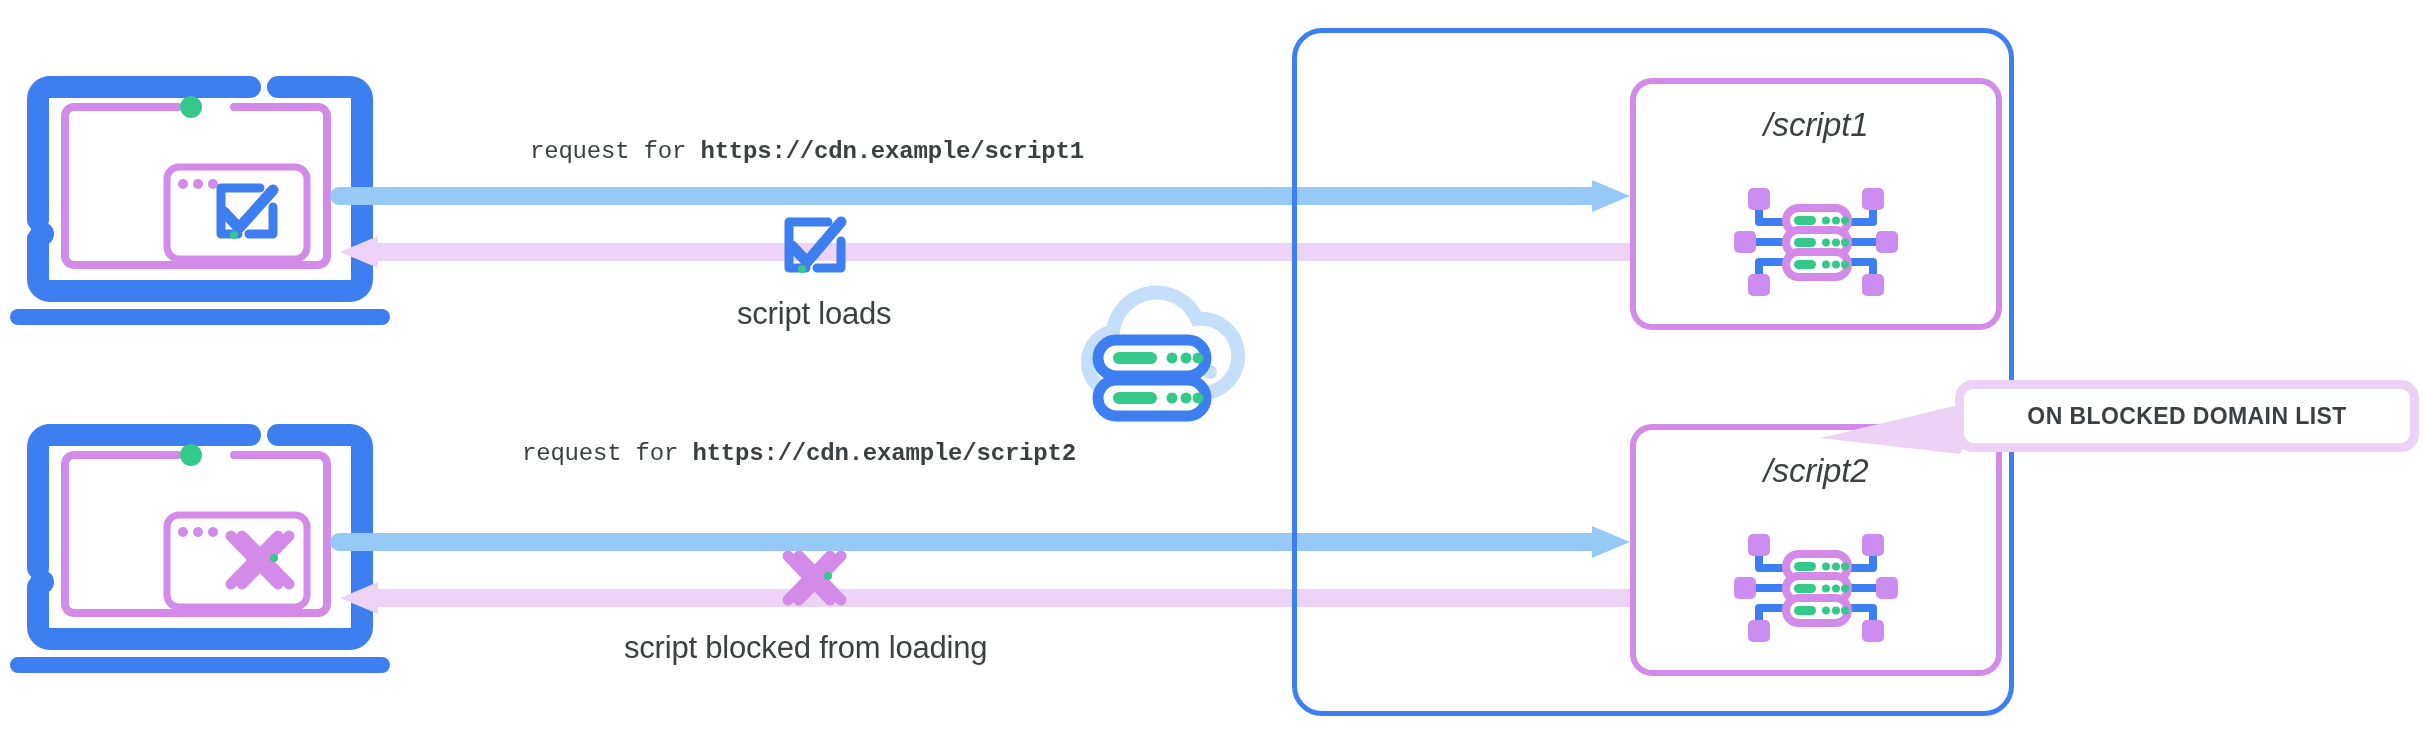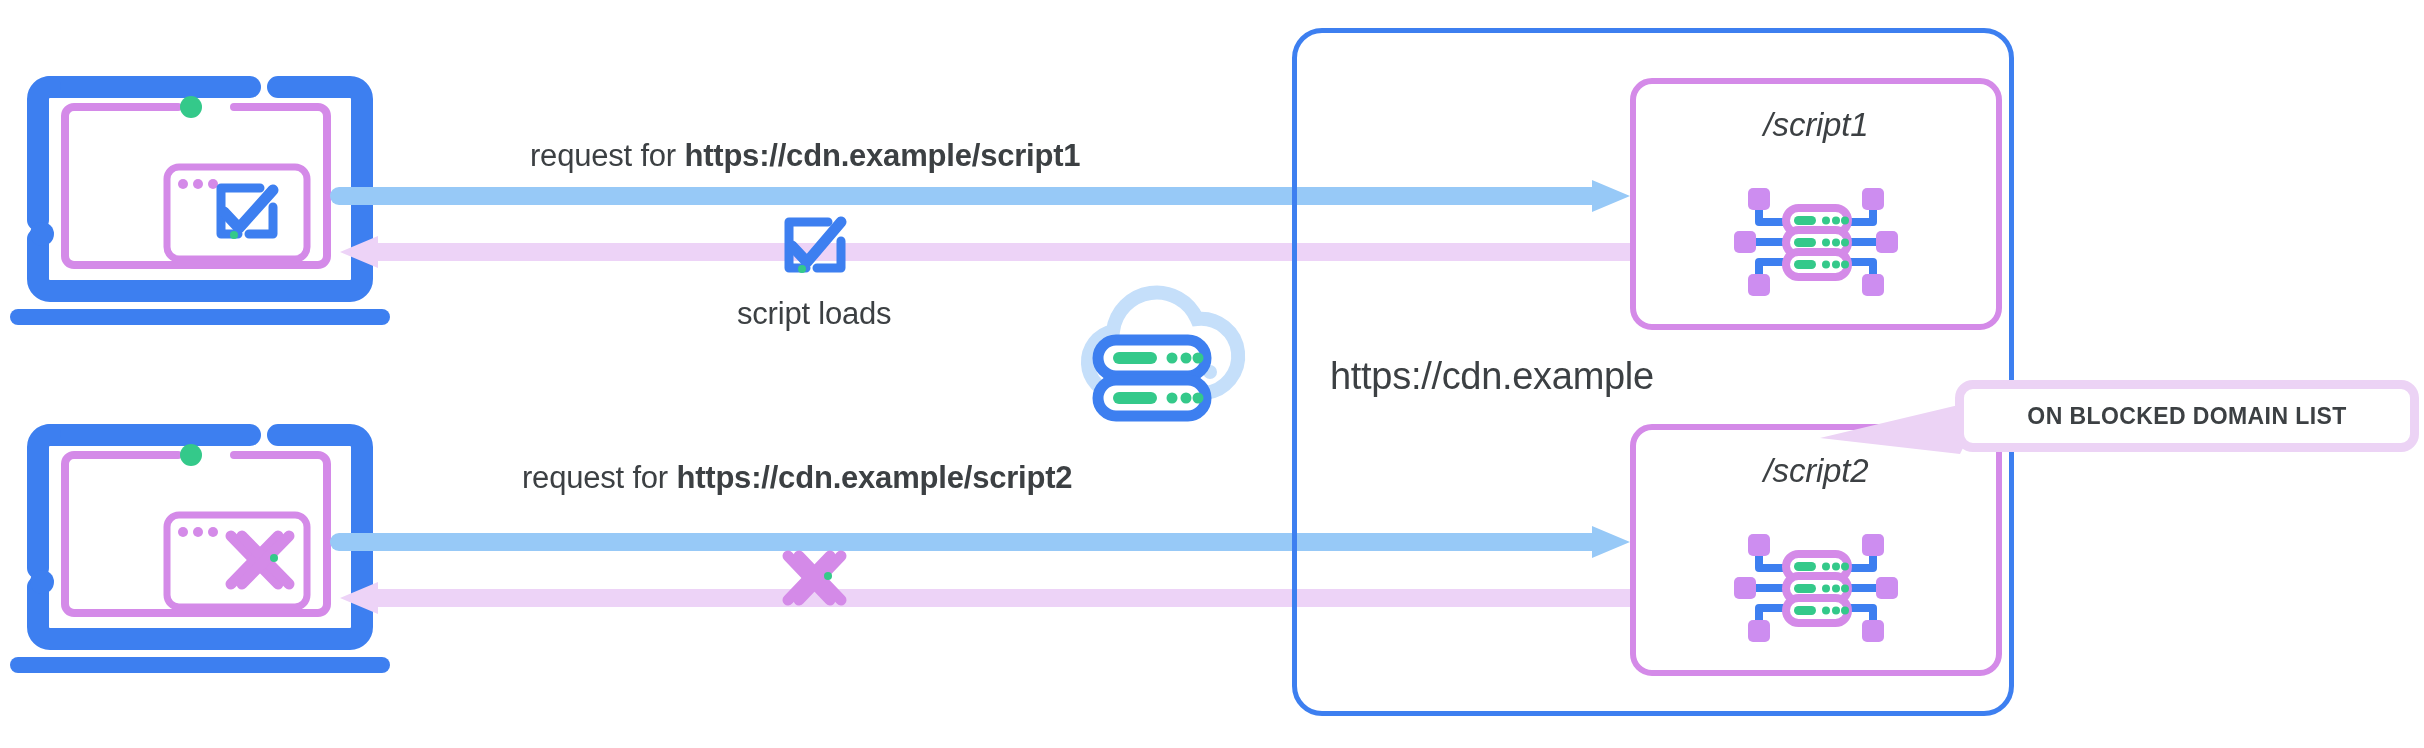--- a/index.html
+++ b/index.html
@@ -14,24 +14,25 @@
     position: relative;
     width: 2424px;
     height: 748px;
     background: #ffffff;
     overflow: hidden;
   }
   .abs { position: absolute; }
 
   
   .label-req {
-    font-size: 31px;
+    font-size: 24px;
     color: #3c4043;
     white-space: nowrap;
     letter-spacing: -0.2px;
+    font-family: Liberation Mono, monospace;
   }
   .label-req b { font-weight: 700; color: #3c4043; }
   .label-caption {
     font-size: 31px;
     color: #3c4043;
     white-space: nowrap;
     letter-spacing: -0.2px;
   }
   .cdn-title {
     font-size: 38px;
@@ -165,21 +166,21 @@
 
   <svg class="arrow-line" style="left:330px; top:580px;" width="1310" height="36">
     <path d="M38 18 H1301" stroke="#edd3f7" stroke-width="18" stroke-linecap="round" fill="none"></path>
     <path d="M48 2 L10 18 L48 34 Z" fill="#edd3f7"></path>
   </svg>
 
   <div class="abs label-req" style="left:530px; top:138px;">
     <span>request for </span><b>https://cdn.example/script1</b>
   </div>
 
-  <div class="abs label-req" style="left:522px; top:460px;">
+  <div class="abs label-req" style="left:522px; top:440px;">
     <span>request for </span><b>https://cdn.example/script2</b>
   </div>
 
   <div class="abs" style="left:768px; top:208px; z-index:4;">
     <svg width="86" height="80" viewBox="0 0 86 80">
       <path d="M60 14 h-39 v46 h17" stroke="#3d7ff0" stroke-width="9" fill="none" stroke-linecap="round" stroke-linejoin="round"></path>
       <path d="M73 33 v27 h-24" stroke="#3d7ff0" stroke-width="9" fill="none" stroke-linecap="round" stroke-linejoin="round"></path>
       <path d="M24 38 l15 16 l34 -40" stroke="#3d7ff0" stroke-width="11" fill="none" stroke-linecap="round" stroke-linejoin="round"></path>
       <circle cx="34" cy="61" r="4" fill="#34c98a"></circle>
     </svg>
@@ -190,20 +191,21 @@
       <path d="M20 16 l42 44" stroke="#d48ae8" stroke-width="11" fill="none" stroke-linecap="round"></path>
       <path d="M62 16 l-42 44" stroke="#d48ae8" stroke-width="11" fill="none" stroke-linecap="round"></path>
       <path d="M31 16 l42 44" stroke="#d48ae8" stroke-width="11" fill="none" stroke-linecap="round"></path>
       <path d="M73 16 l-42 44" stroke="#d48ae8" stroke-width="11" fill="none" stroke-linecap="round"></path>
       <circle cx="60" cy="36" r="4" fill="#34c98a"></circle>
     </svg>
   </div>
 
   <div class="abs label-caption" style="left:737px; top:296px;text-align:center;">script loads</div>
 
+  <div class="abs label-caption" style="left:624px; top:630px;">script blocked from loading</div>
 
   <div class="abs" style="left:1068px; top:282px; z-index:5;">
     <svg width="185" height="140" viewBox="0 0 185 140">
 
       <path d="M48 112 a32 32 0 0 1 -3 -63 a44 44 0 0 1 84 -12 a30 30 0 0 1 8 74" stroke="#c5dffa" stroke-width="14" fill="none" stroke-linecap="round"></path>
       <circle cx="142" cy="90" r="7" fill="#c5dffa"></circle>
 
       <rect x="30" y="58" width="108" height="36" rx="18" stroke="#3d7ff0" stroke-width="11" fill="#fff"></rect>
       <rect x="45" y="70" width="44" height="12" rx="6" fill="#34c98a"></rect>
       <circle cx="104" cy="76" r="5.5" fill="#34c98a"></circle>
@@ -214,21 +216,20 @@
       <rect x="30" y="98" width="108" height="36" rx="18" stroke="#3d7ff0" stroke-width="11" fill="#fff"></rect>
       <rect x="45" y="110" width="44" height="12" rx="6" fill="#34c98a"></rect>
       <circle cx="104" cy="116" r="5.5" fill="#34c98a"></circle>
       <circle cx="118" cy="116" r="5.5" fill="#34c98a"></circle>
       <circle cx="130" cy="116" r="5.5" fill="#34c98a"></circle>
     </svg>
   </div>
 
   <div class="abs cdn-box"></div>
 
-  <div class="abs cdn-title" style="left:1330px; top:355px;">https://cdn.example</div>
 
   <div class="abs script-box" id="script-box-1">
     <div class="script-title-wrap">
       <div class="script-title">/script1</div>
     </div>
     <div class="server-wrap">
       <svg width="180" height="128" viewBox="0 0 180 128">
 
         <path d="M33 22 v22 h30" stroke="#3d7ff0" stroke-width="8" fill="none" stroke-linejoin="round"></path>
         <path d="M147 22 v22 h-30" stroke="#3d7ff0" stroke-width="8" fill="none" stroke-linejoin="round"></path>

